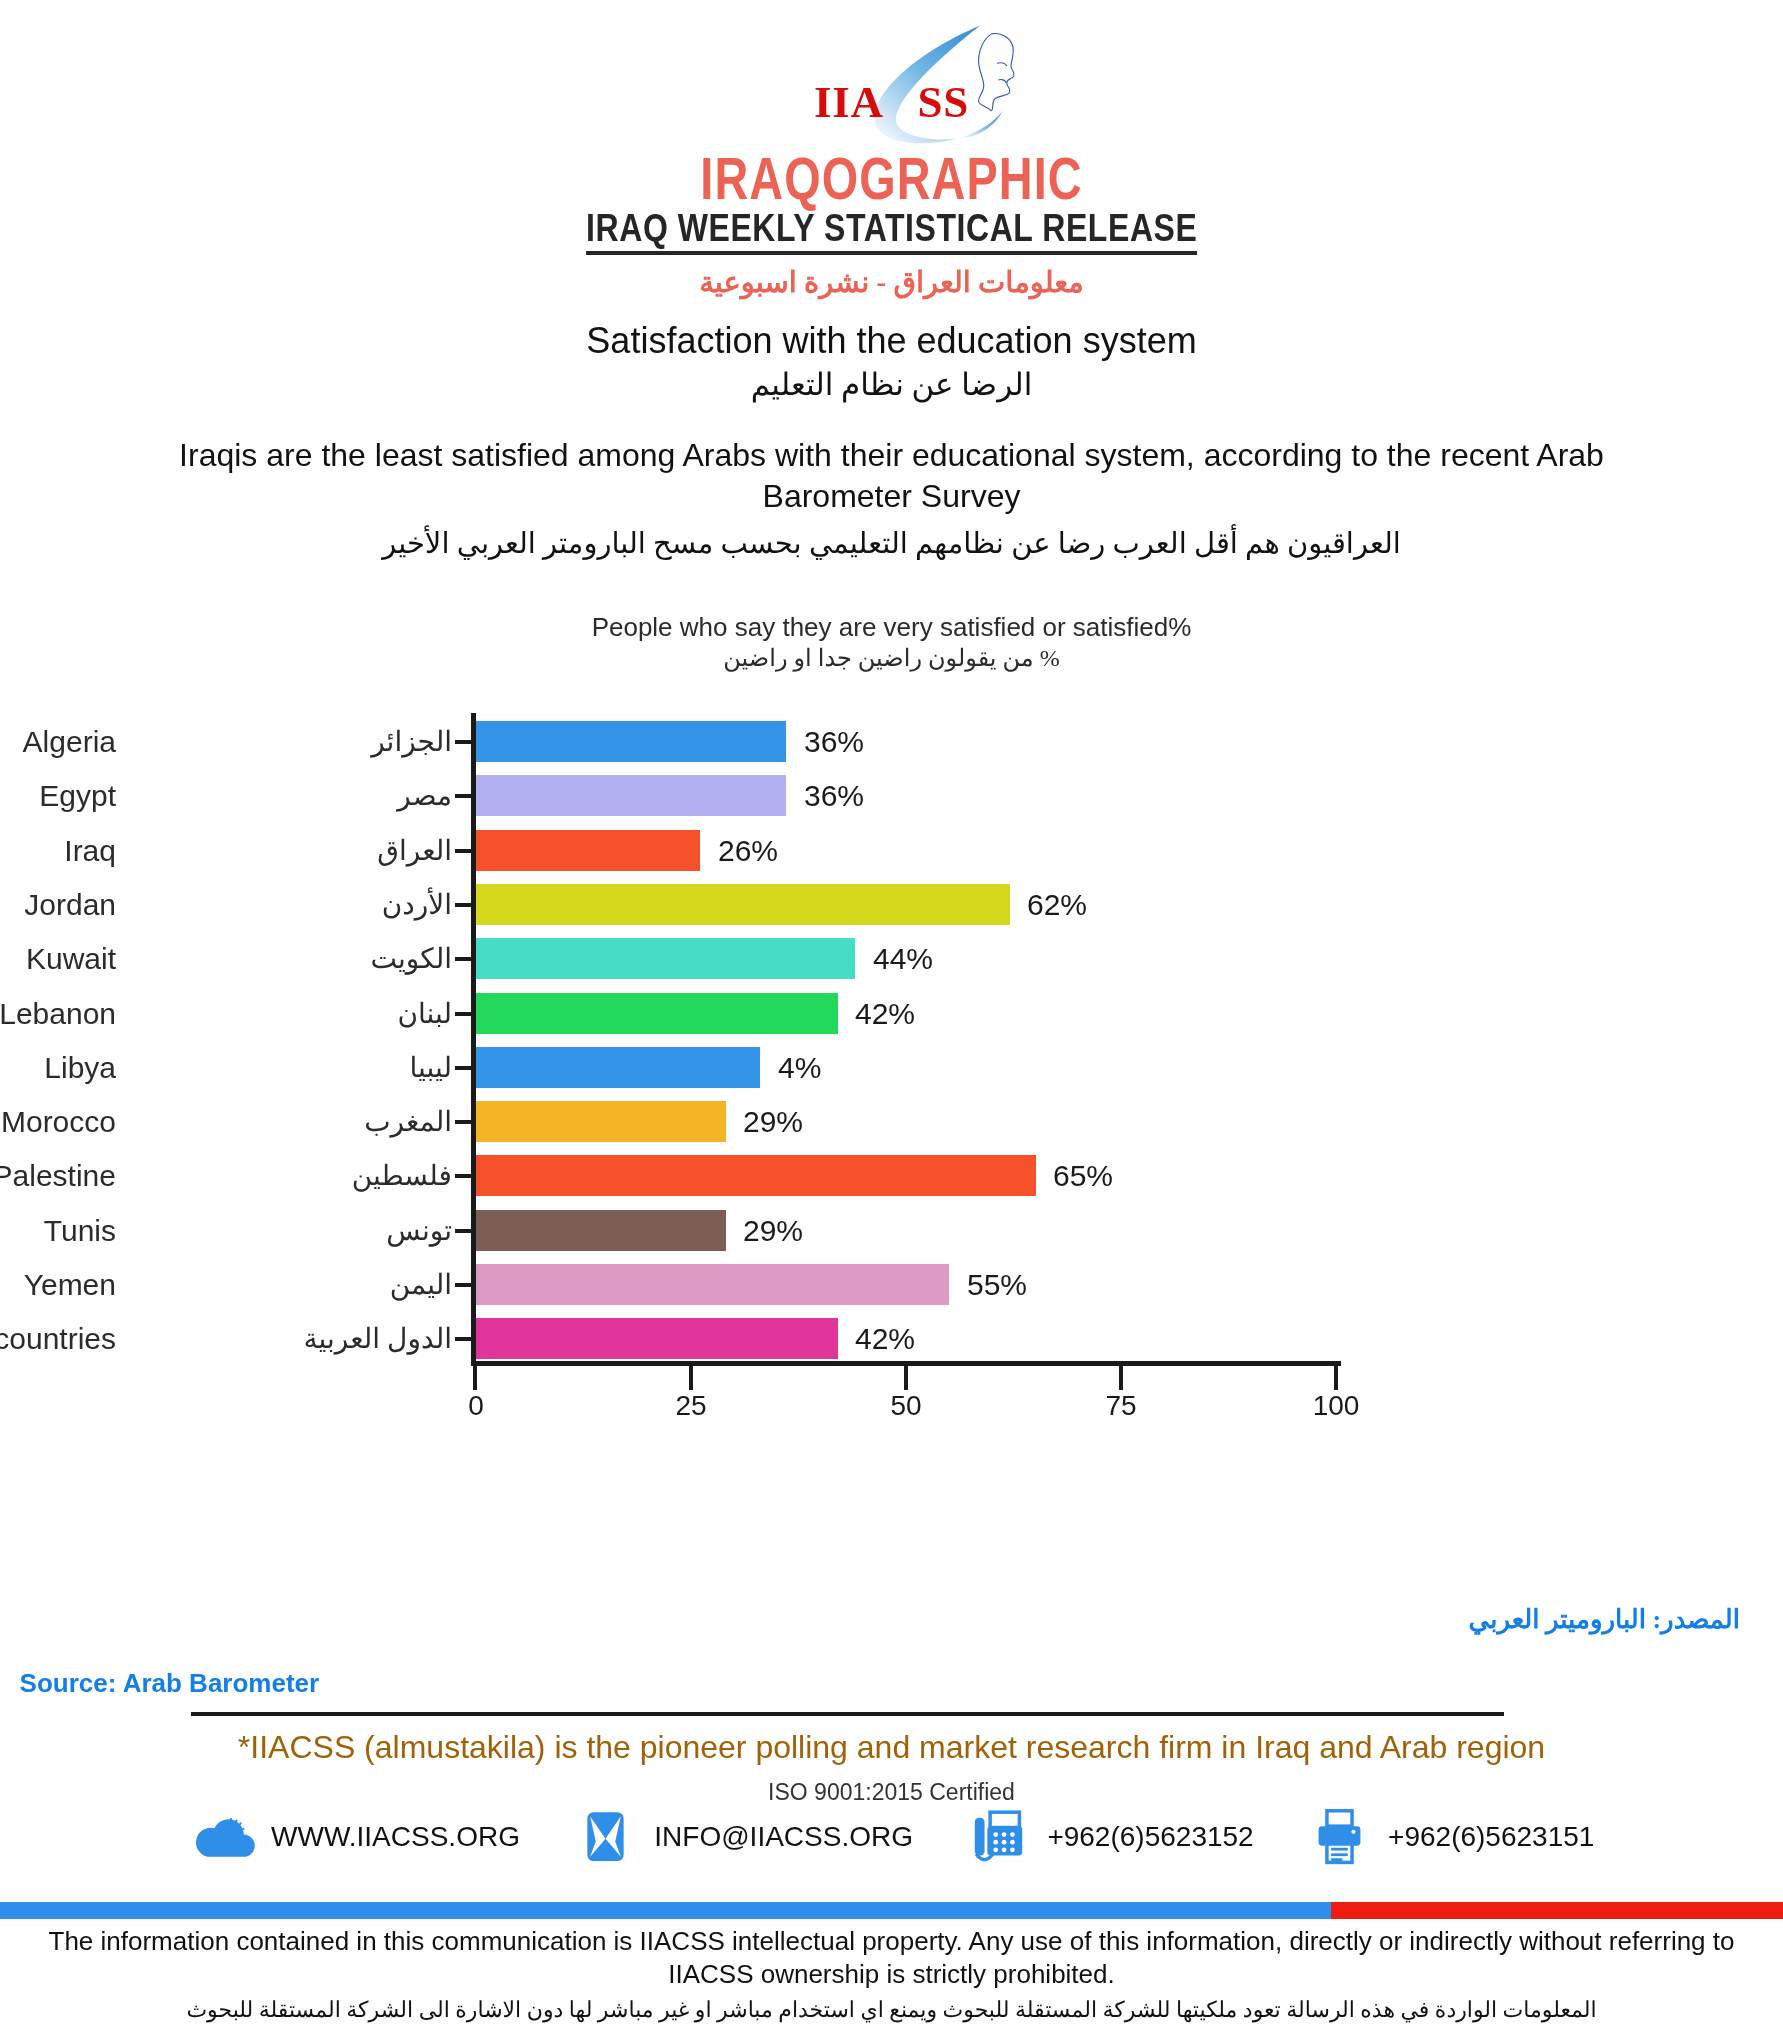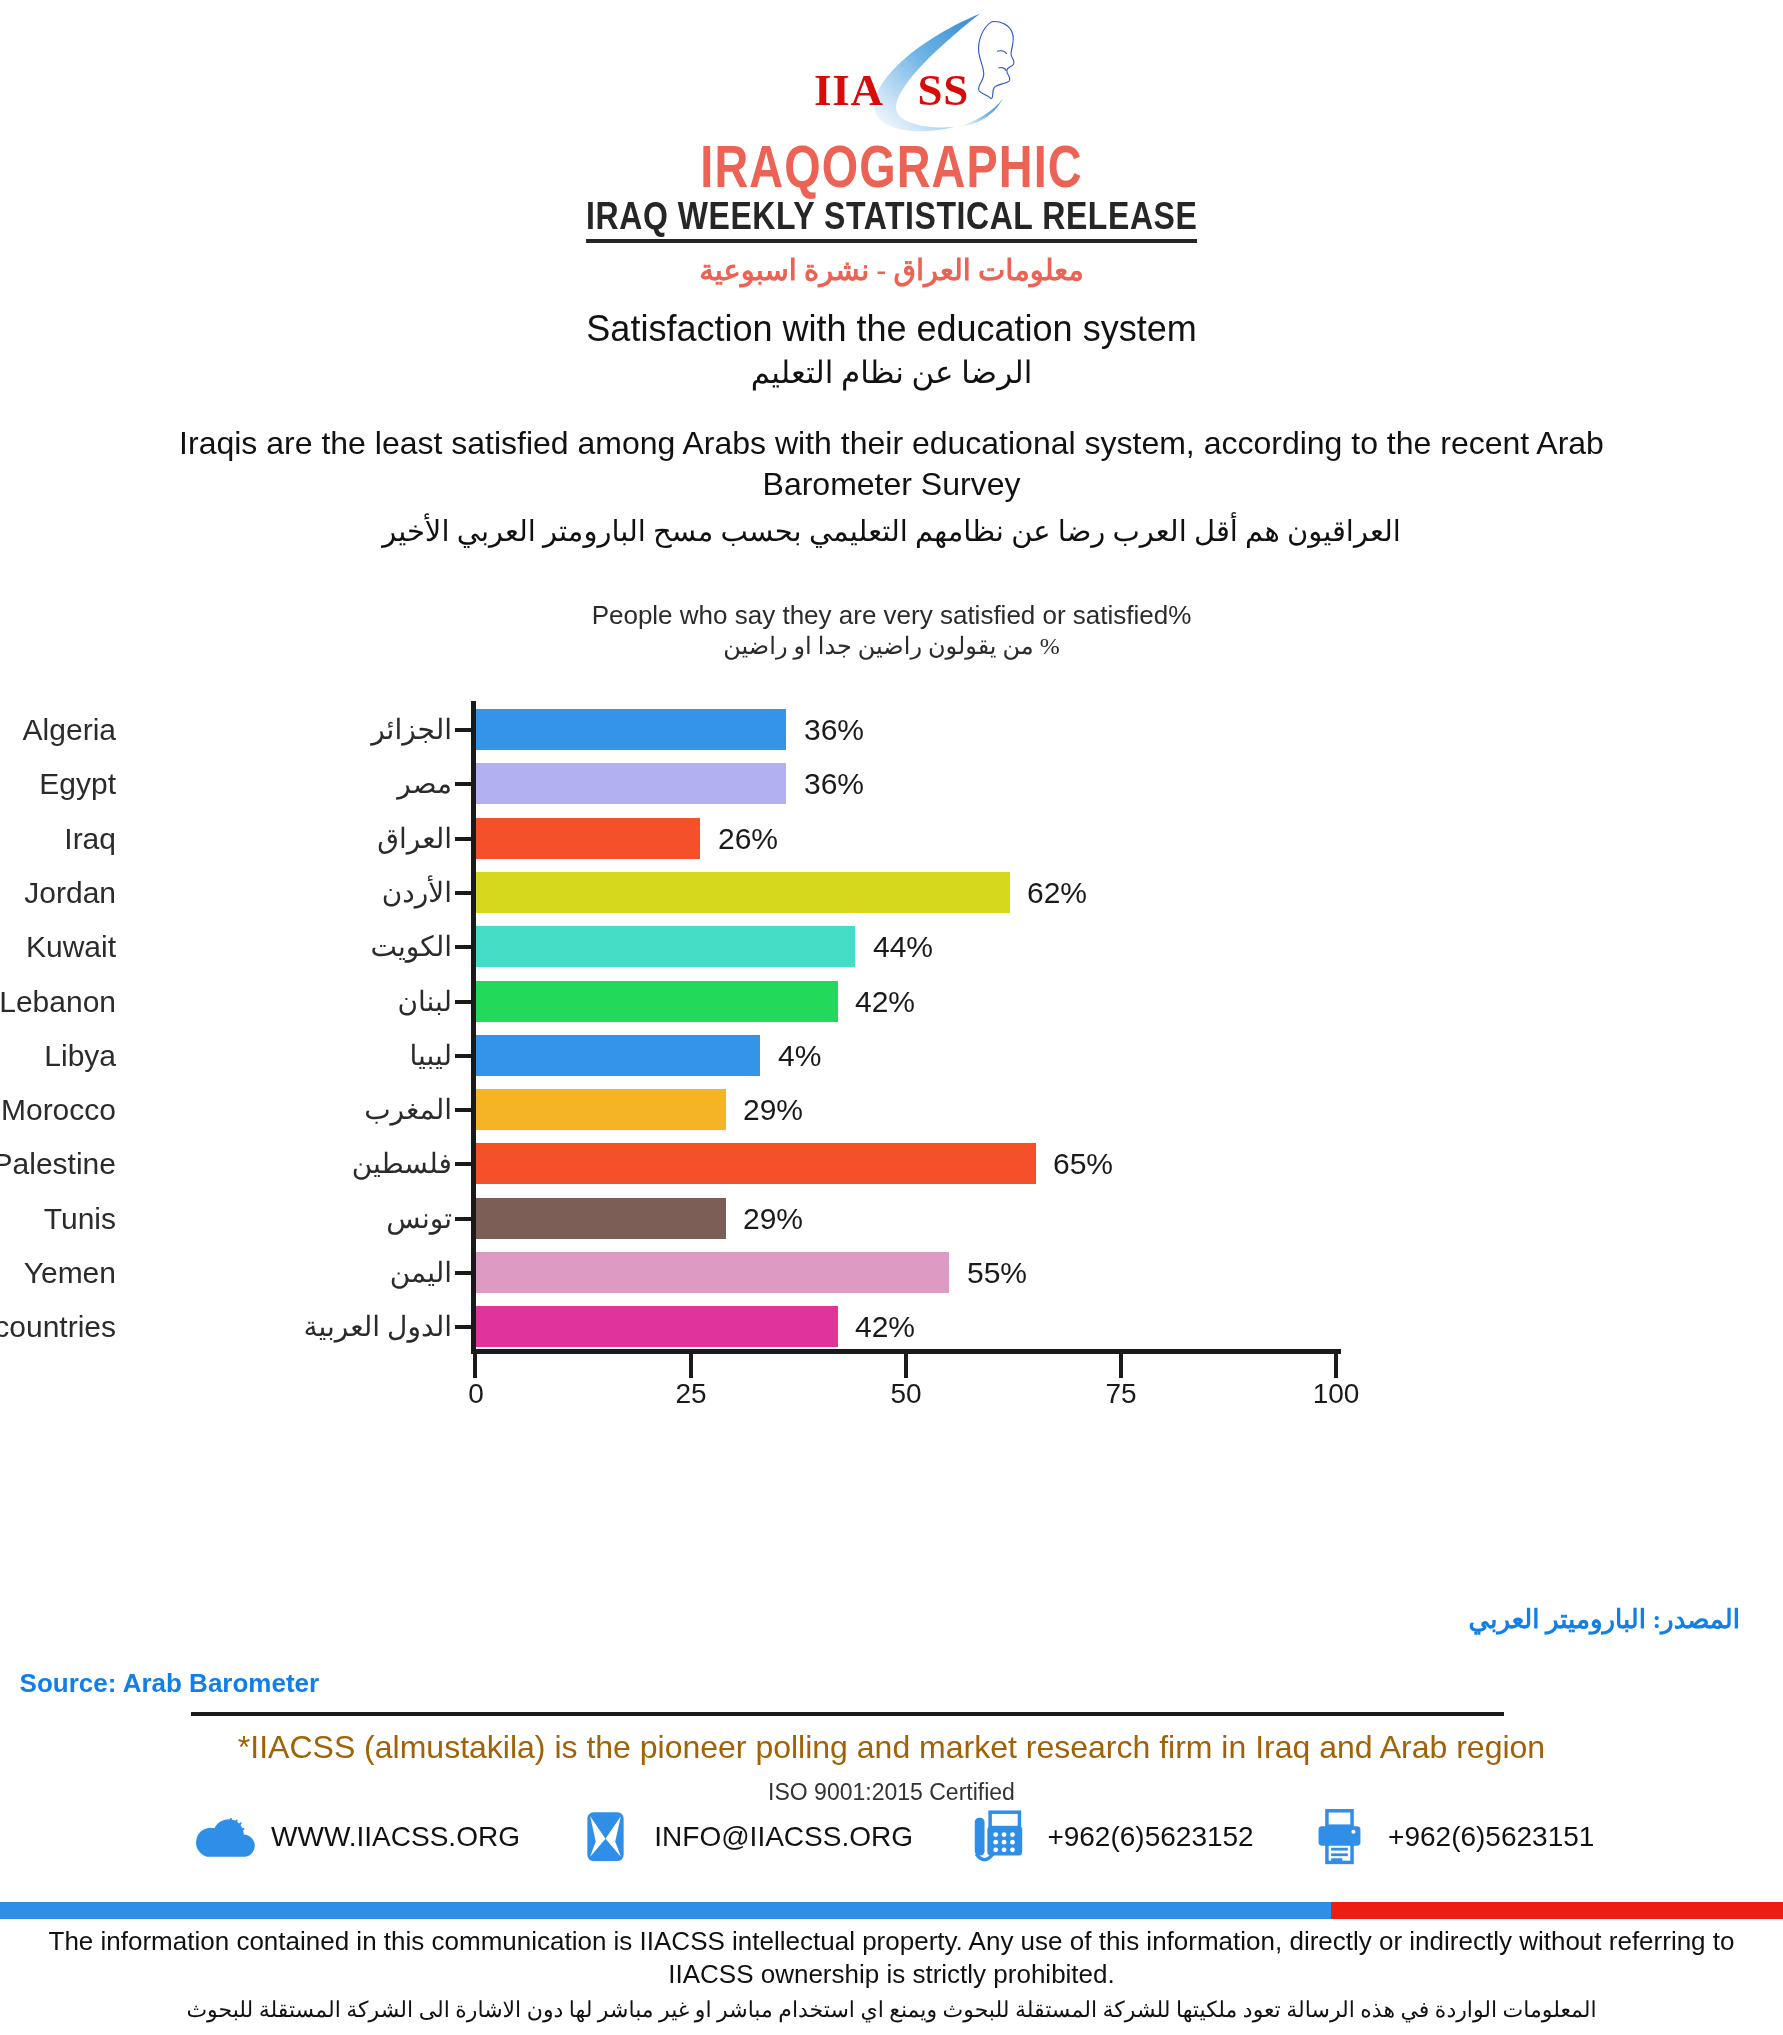--- a/index.html
+++ b/index.html
@@ -8,21 +8,21 @@
     width: 1783px;
     height: 2035px;
     background: #ffffff;
     font-family: "Liberation Sans", sans-serif;
     color: #000;
     position: relative;
     overflow: hidden;
   }
 
   
-  .header { width: 100%; text-align: center; padding-top: 9px; }
+  .header { width: 100%; text-align: center; padding-top: 9px; margin-top: 12px; }
 
   .logo-wrap {
     position: relative;
     width: 294px;
     height: 130px;
     margin: 0 auto;
   }
   .logo-swoosh { position:absolute; left:0; top:0; width:294px; height:130px; }
   .logo-text {
     position: absolute;

